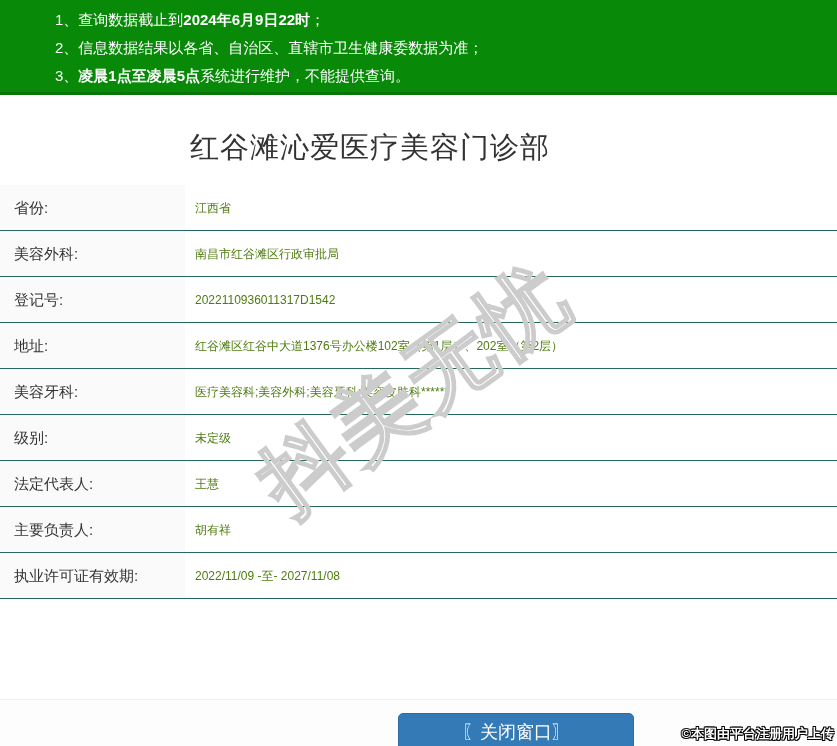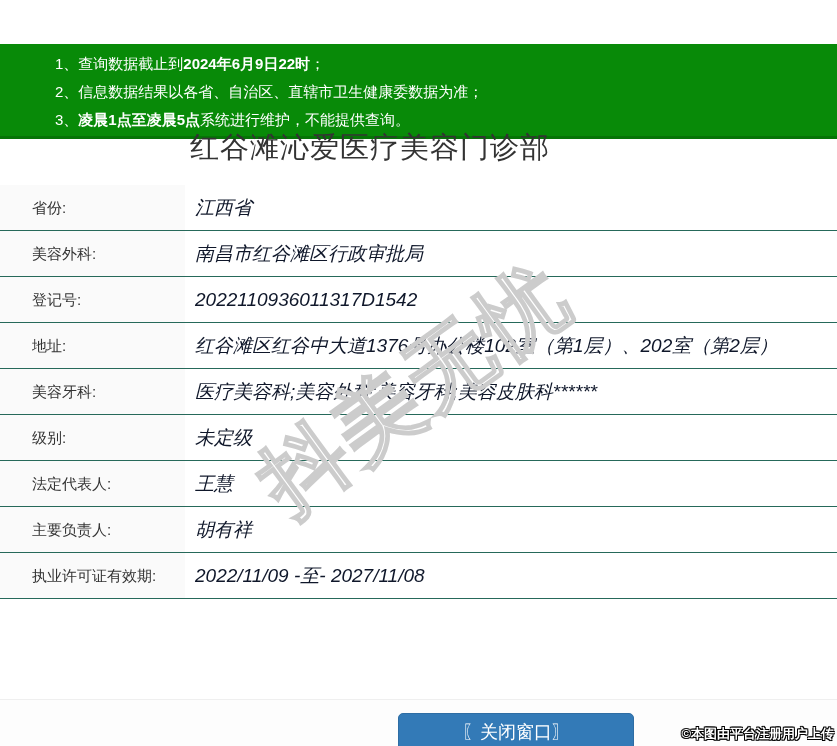--- a/index.html
+++ b/index.html
@@ -9,21 +9,20 @@
     background: #ffffff;
     overflow: hidden;
     position: relative;
   }
   
   .notice-bar {
     position: absolute; top: 0; left: 0; width: 837px; height: 95px;
     background: #088a08;
     border-bottom: 3px solid #067406;
     padding-top: 6px;
-    margin-top: 44px;
   }
   .notice-line {
     height: 28px; line-height: 28px;
     padding-left: 55px;
     color: #ffffff; font-size: 15px;
     white-space: nowrap;
   }
   .notice-line b { font-weight: bold; }
   
   .page-title {
@@ -37,32 +36,31 @@
     position: absolute; top: 185px; left: 0; width: 837px;
   }
   .info-row {
     display: flex; height: 46px;
     border-bottom: 1px solid #26695a;
     background: #ffffff;
   }
   .cell-label {
     width: 185px; flex: 0 0 185px;
     background: #fafafa;
-    padding-left: 32px;
+    padding-left: 14px;
     line-height: 46px;
     font-size: 15px; color: #333333;
     white-space: nowrap;
   }
   .cell-value {
     flex: 1;
     padding-left: 10px;
     line-height: 46px;
-    font-size: 19px; color: #0f172a;
+    font-size: 12px; color: #4d7c0f;
     white-space: nowrap;
-    font-style: italic;
   }
   
   .watermark {
     position: absolute; left: 235px; top: 325px;
     width: 380px;
     font-size: 85px; letter-spacing: 4px;
     font-weight: bold;
     color: transparent;
     -webkit-text-stroke: 2px #cccccc;
     transform: rotate(-36deg);

